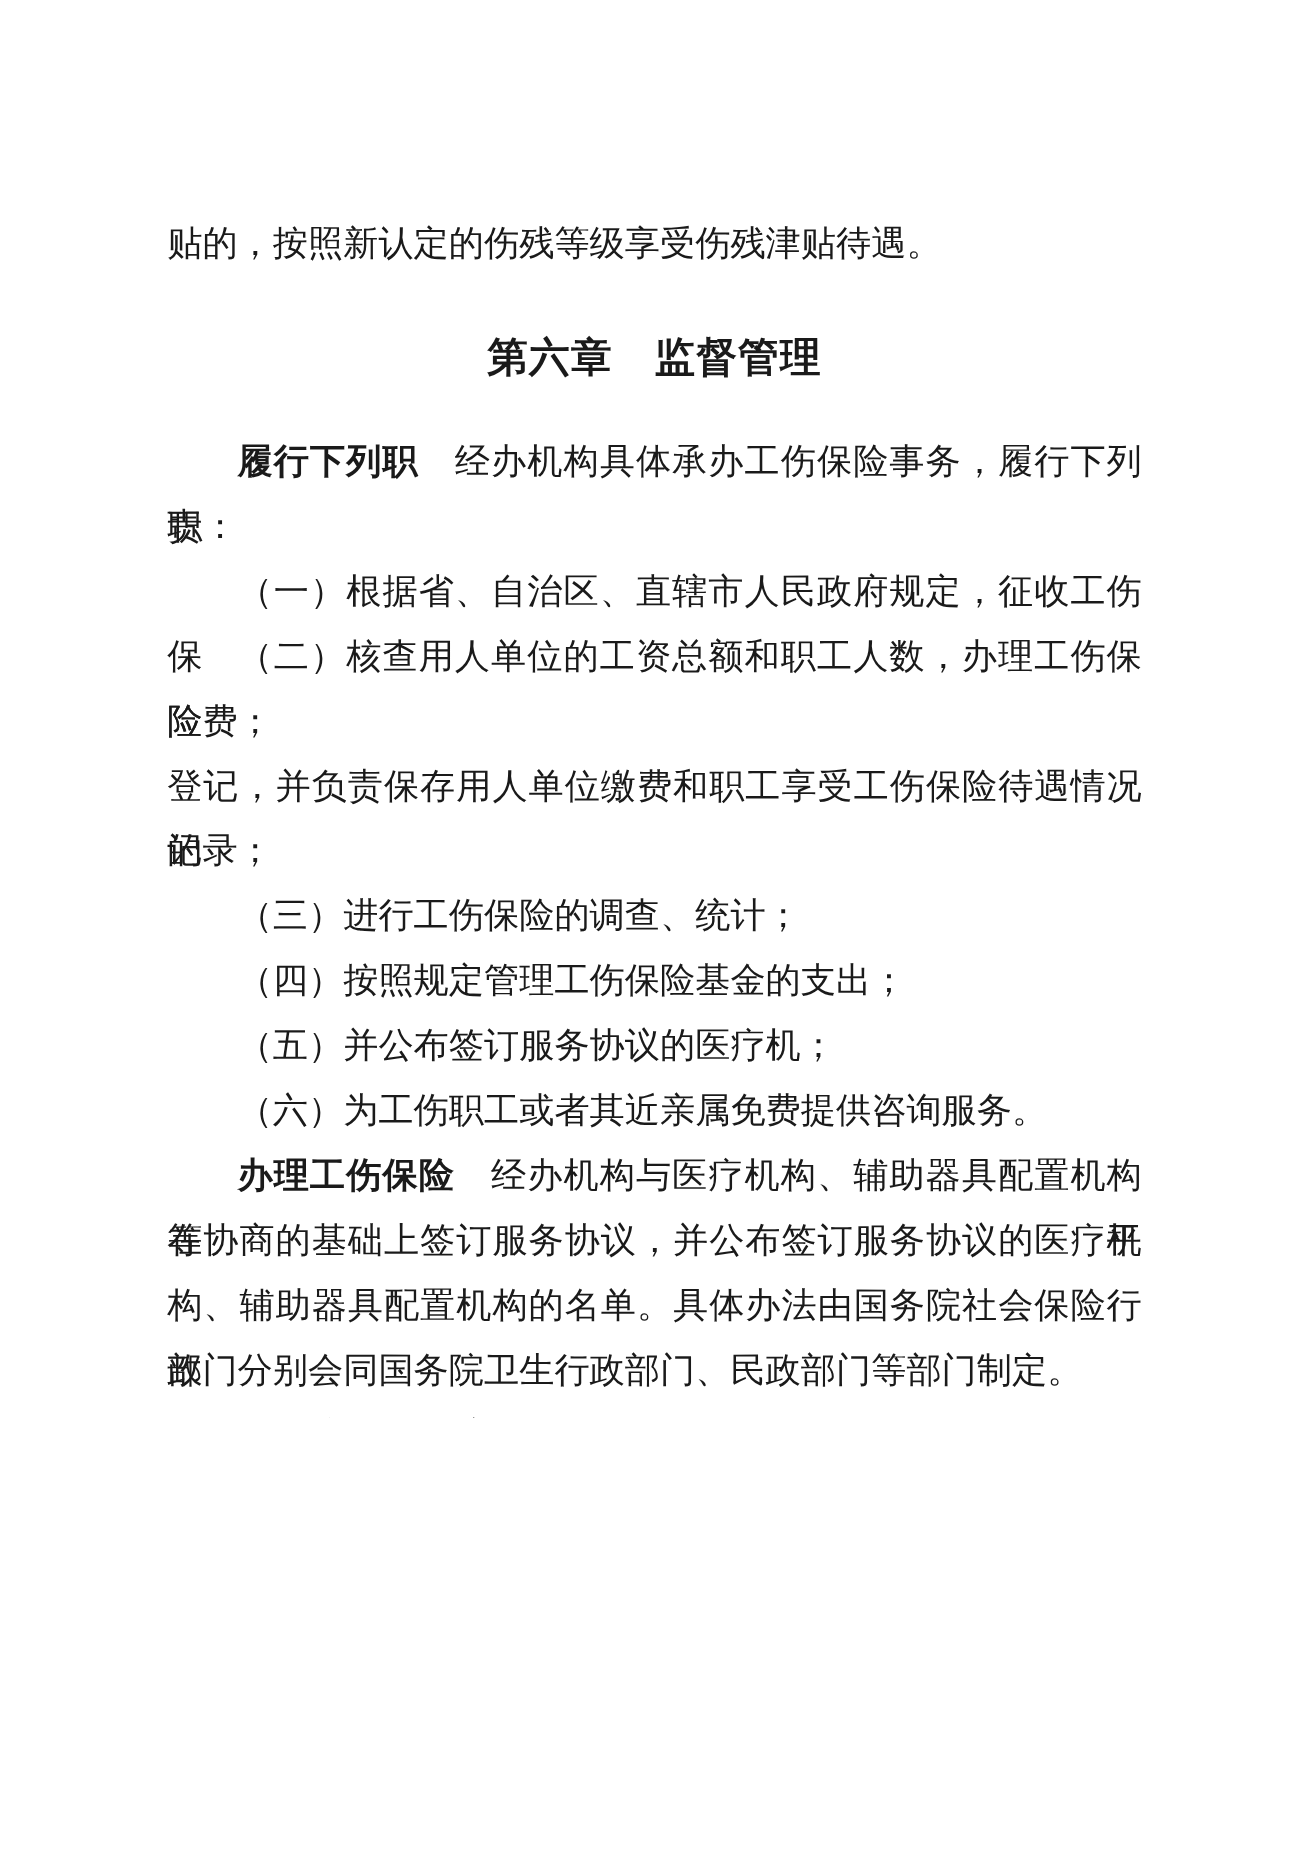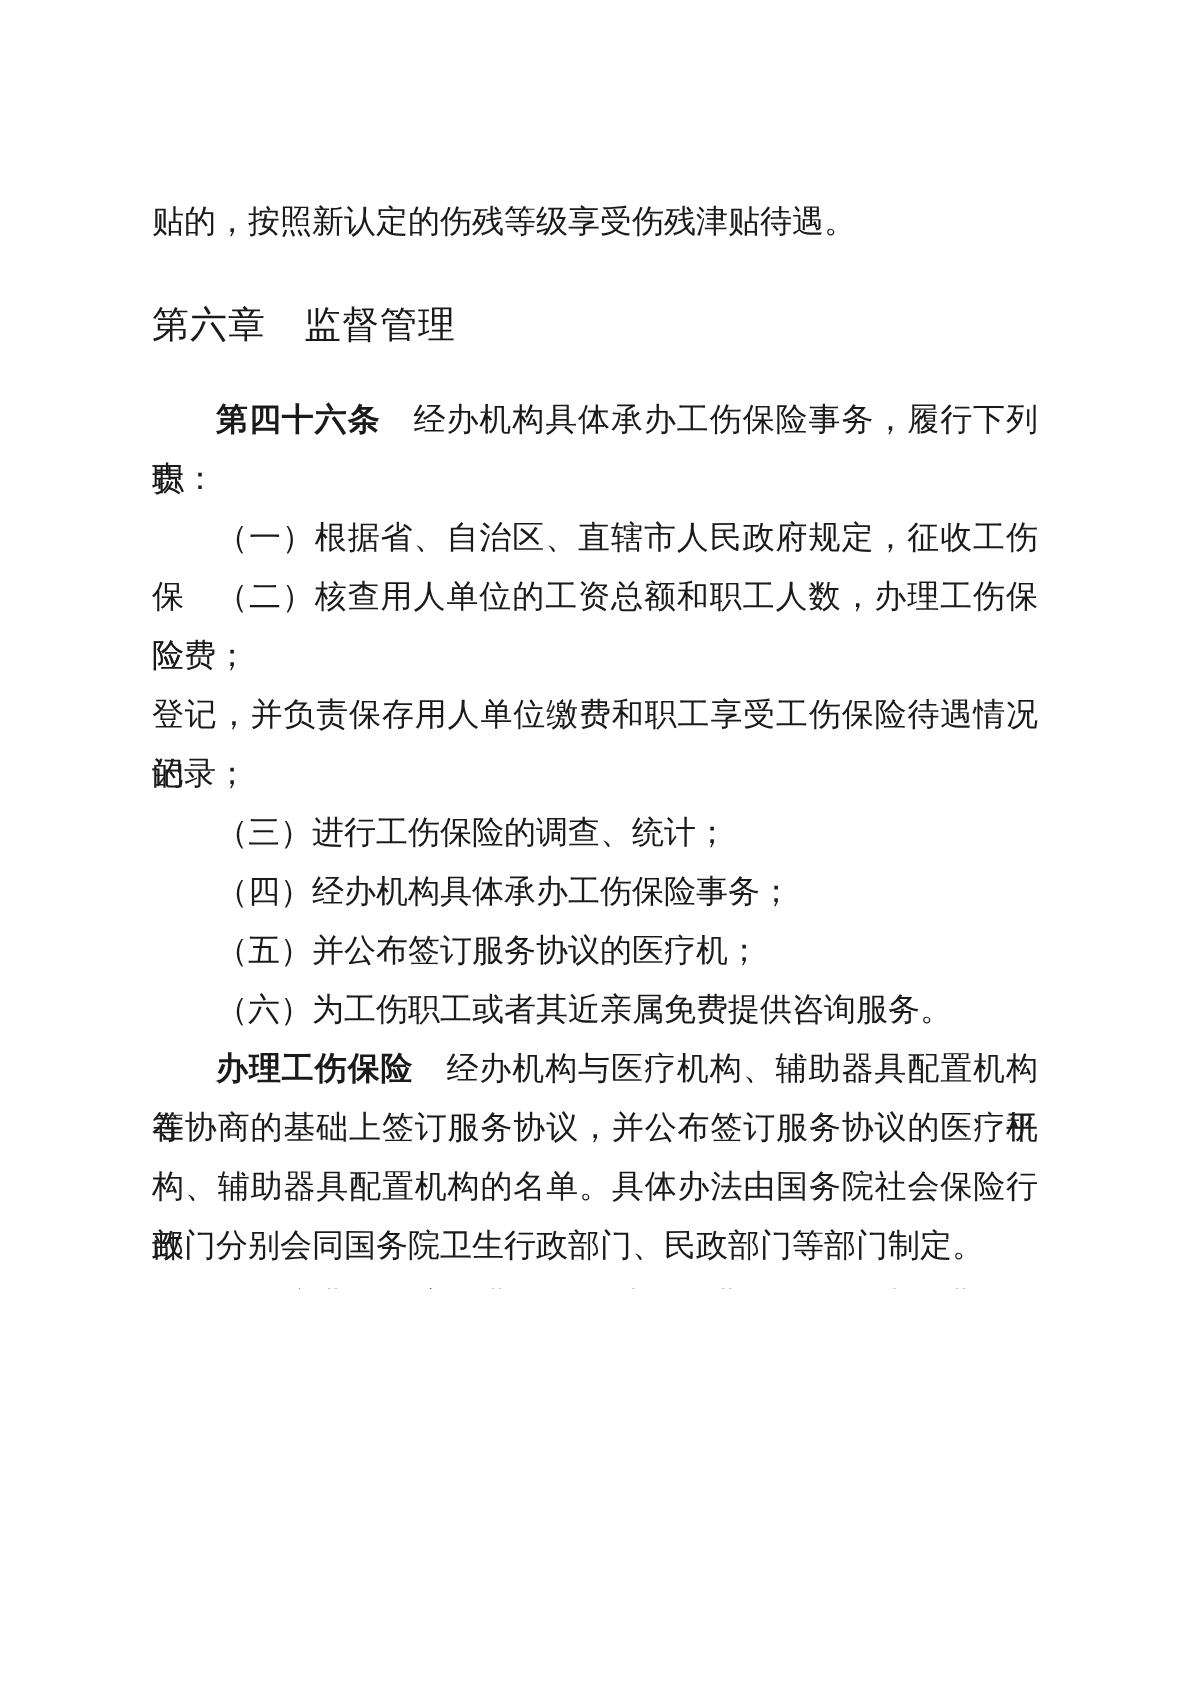--- a/index.html
+++ b/index.html
@@ -34,46 +34,47 @@
   .line.full {
     text-align: justify;
     text-align-last: justify;
   }
   .art {
     font-family: "Liberation Sans", sans-serif;
     font-weight: bold;
   }
   .heading {
     font-family: "Liberation Sans", sans-serif;
-    font-weight: normal;
+    font-weight: bold;
     font-size: 37px;
     line-height: 60px;
+    text-align: center;
     margin: 44px 0 35px 0;
     letter-spacing: 1px;
   }
 </style>
 </head>
 <body>
 
 <div class="page" style="background: rgb(255, 255, 255); color: rgb(26, 26, 26);">
   <div class="content">
     <div>
         <div class="line"><span>贴的，按照新认定的伤残等级享受伤残津贴待遇。</span></div>
       </div>
     <div class="heading">第六章　监督管理</div>
     <div>
-        <div class="line indent full"><span class="art">第四十六条</span><span>　经办机构具体承办工伤保险事务，履行下列职</span></div>
+        <div class="line indent full"><span class="art">履行下列职</span><span>　经办机构具体承办工伤保险事务，履行下列职</span></div>
         <div class="line"><span>责：</span></div>
         <div class="line indent full"><span>（一）根据省、自治区、直辖市人民政府规定，征收工伤保</span></div>
         <div class="line indent full"><span>（二）核查用人单位的工资总额和职工人数，办理工伤保险</span></div>
         <div class="line"><span>险费；</span></div>
         <div class="line full"><span>登记，并负责保存用人单位缴费和职工享受工伤保险待遇情况的</span></div>
         <div class="line"><span>记录；</span></div>
         <div class="line indent"><span>（三）进行工伤保险的调查、统计；</span></div>
-        <div class="line indent"><span>（四）经办机构具体承办工伤保险事务；</span></div>
+        <div class="line indent"><span>（四）按照规定管理工伤保险基金的支出；</span></div>
         <div class="line indent"><span>（五）并公布签订服务协议的医疗机；</span></div>
         <div class="line indent"><span>（六）为工伤职工或者其近亲属免费提供咨询服务。</span></div>
         <div class="line indent full"><span class="art">办理工伤保险</span><span>　经办机构与医疗机构、辅助器具配置机构在平</span></div>
         <div class="line full"><span>等协商的基础上签订服务协议，并公布签订服务协议的医疗机</span></div>
         <div class="line full"><span>构、辅助器具配置机构的名单。具体办法由国务院社会保险行政</span></div>
         <div class="line"><span>部门分别会同国务院卫生行政部门、民政部门等部门制定。</span></div>
         <div class="line full"><span>伤职工医疗费用、康复费用、辅助器具费用的使用情况进行核查，</span></div>
         <div class="line"><span>直辖市人民政府规定。</span></div>
       </div>
   </div>

